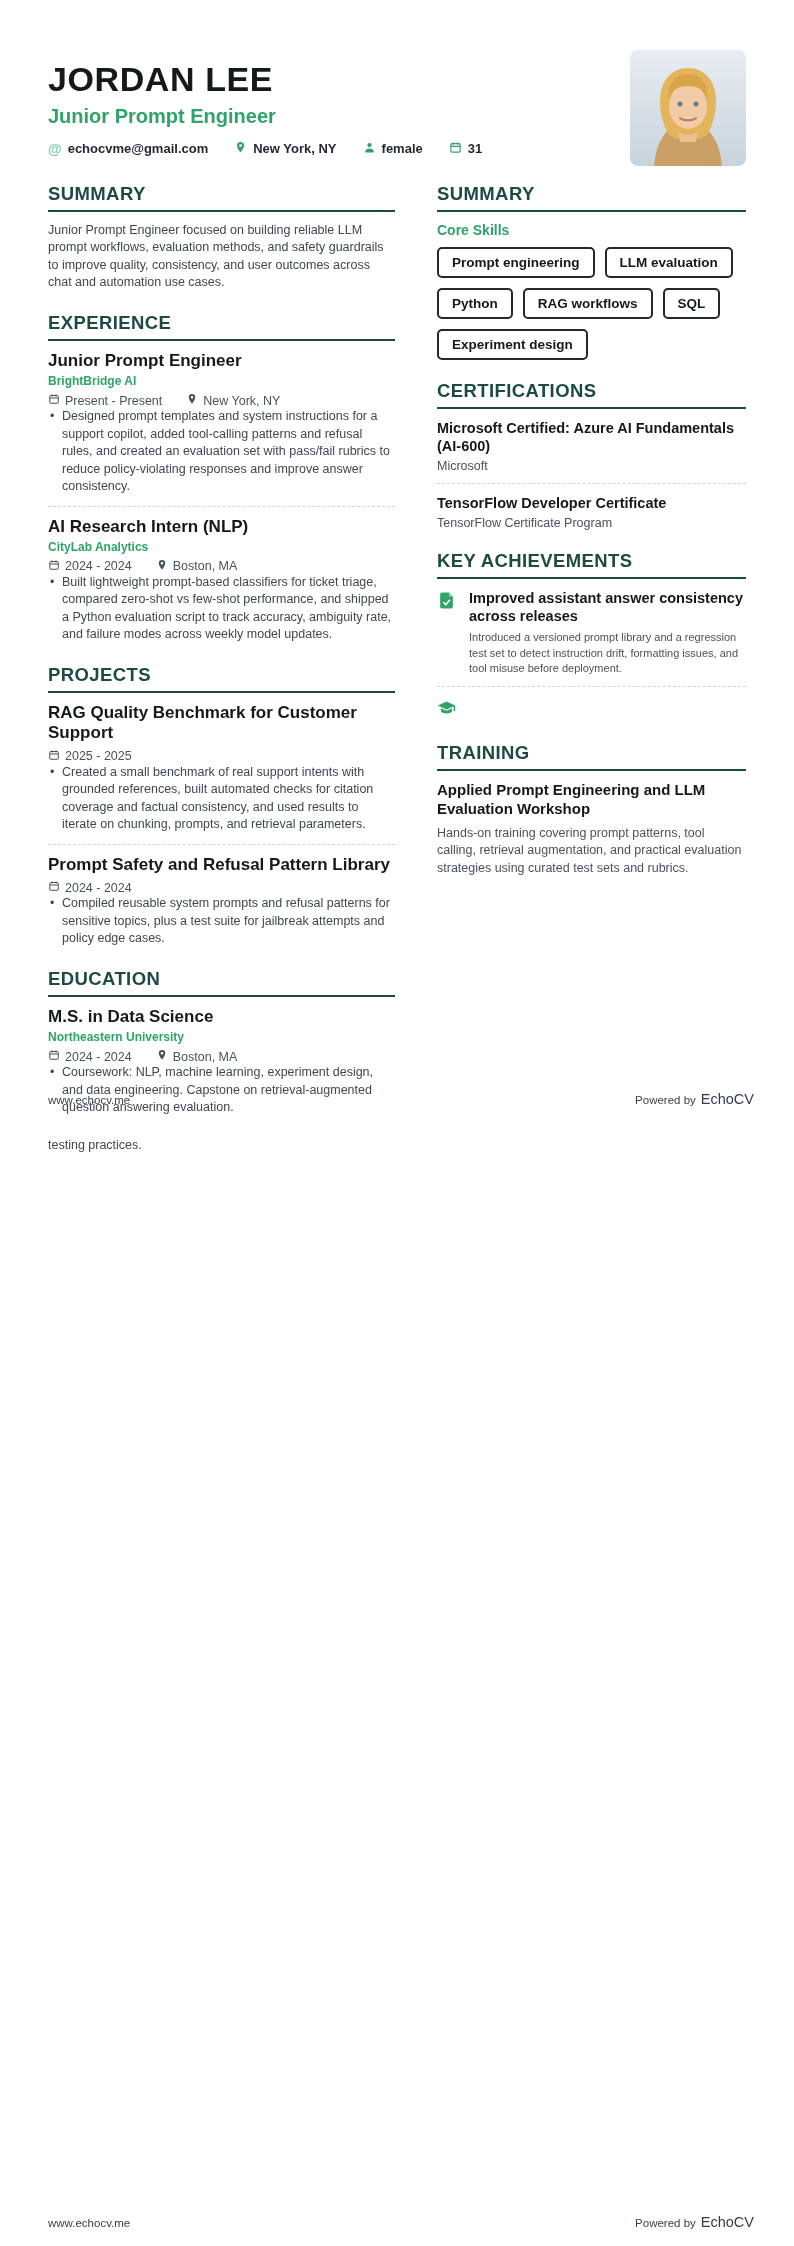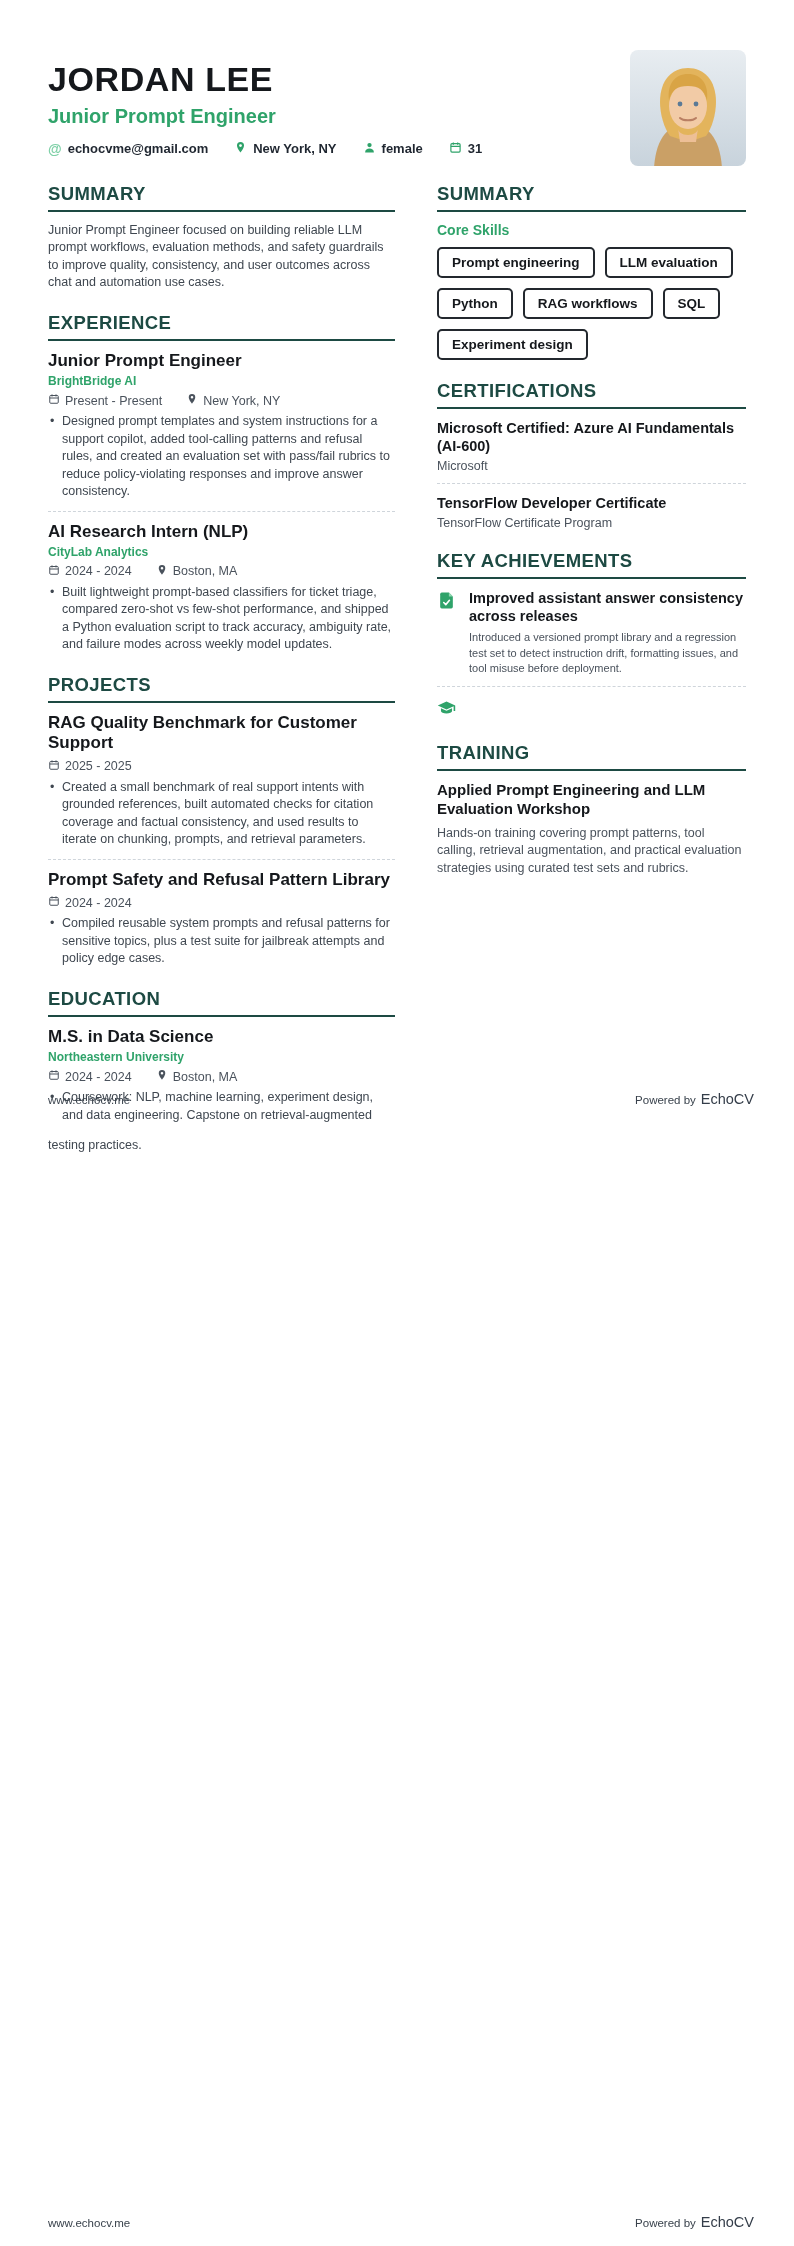--- a/index.html
+++ b/index.html
@@ -28,21 +28,21 @@
   .sec-head { font-size: 18.5px; font-weight: bold; letter-spacing: 0.4px; color: #1d4a43;
               border-bottom: 2.5px solid #1d4a43; padding-bottom: 5px; margin-bottom: 10px; }
 
   .body-text { font-size: 12.5px; line-height: 1.4; color: #3f4750; }
 
   .entry-title { font-size: 17px; font-weight: bold; color: #15181c; line-height: 1.2; }
   .company { margin-top: 3px; font-size: 12px; font-weight: bold; color: #2fa36a; }
   .meta { margin-top: 5px; display: flex; align-items: center; gap: 24px; font-size: 12.5px; color: #4a525c; }
   .meta-item { display: inline-flex; align-items: center; gap: 5px; }
   .meta-item svg { width: 12px; height: 12px; }
-  ul.bullets { margin-top: 5px; list-style: none; }
+  ul.bullets { list-style: none; }
   ul.bullets li { position: relative; padding-left: 14px; font-size: 12.5px; line-height: 1.4; color: #3f4750; }
   ul.bullets li::before { content: "•"; position: absolute; left: 2px; color: #3f4750; }
   .dashed { border-top: 1px dashed #cfd5db; margin: 10px 0; }
 
   
   .skill-group { font-size: 14px; font-weight: bold; color: #2fa36a; margin-bottom: 9px; }
   .chips { display: flex; flex-wrap: wrap; gap: 10px; align-items: flex-end; }
   .chip { border: 2px solid #23282e; border-radius: 5px; padding: 6px 13px; font-size: 13.5px; font-weight: bold; color: #15181c; background: #fff; }
 
   .cert-name { font-size: 14.5px; font-weight: bold; line-height: 1.25; color: #15181c; }

